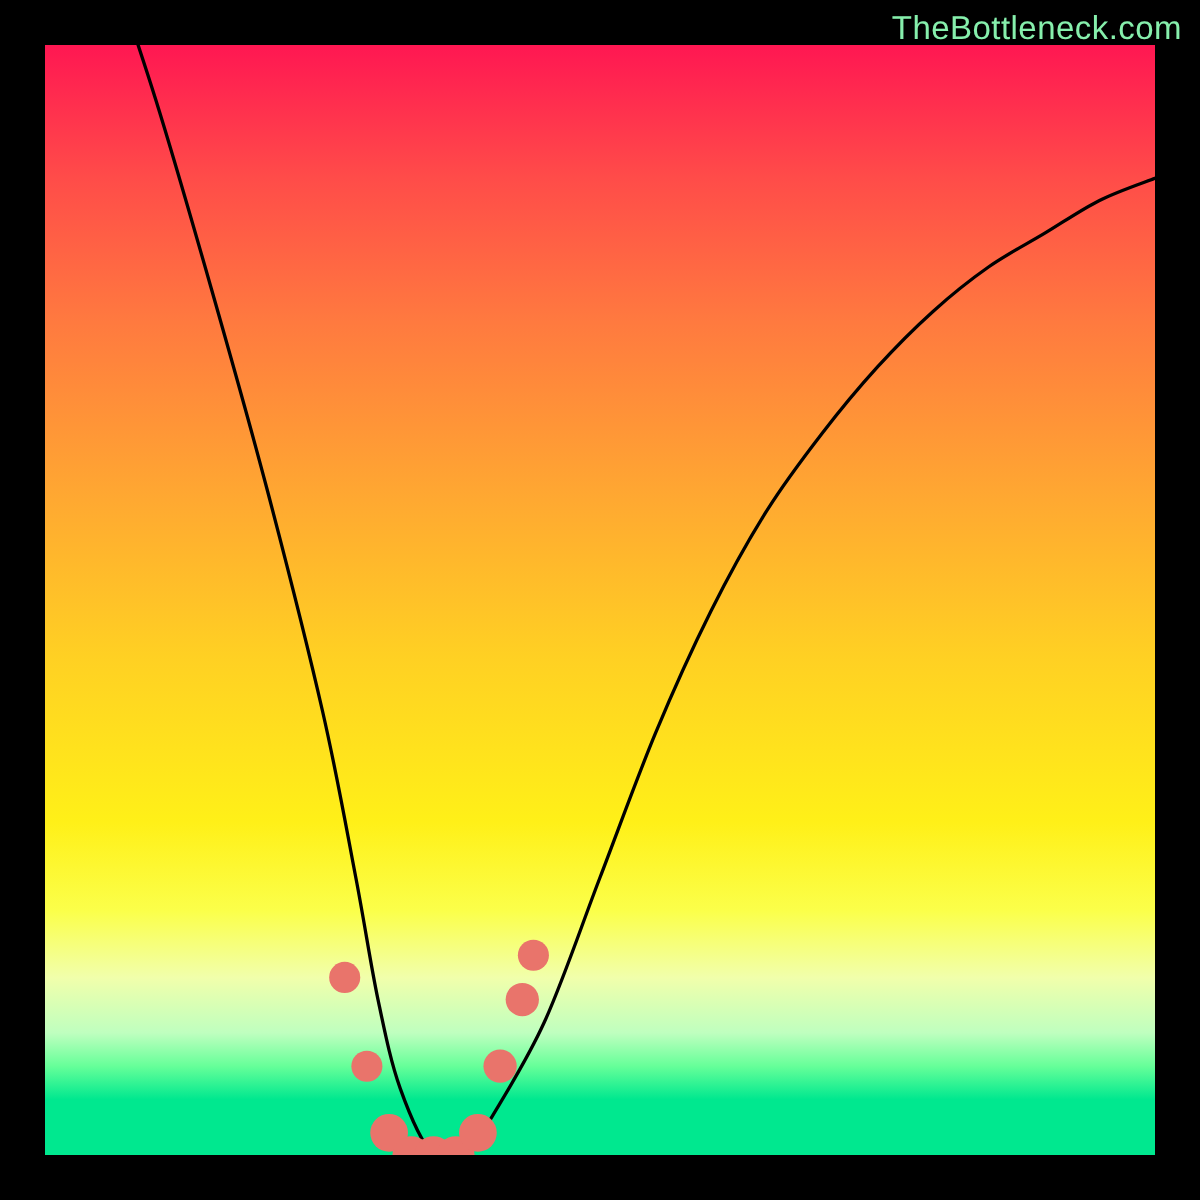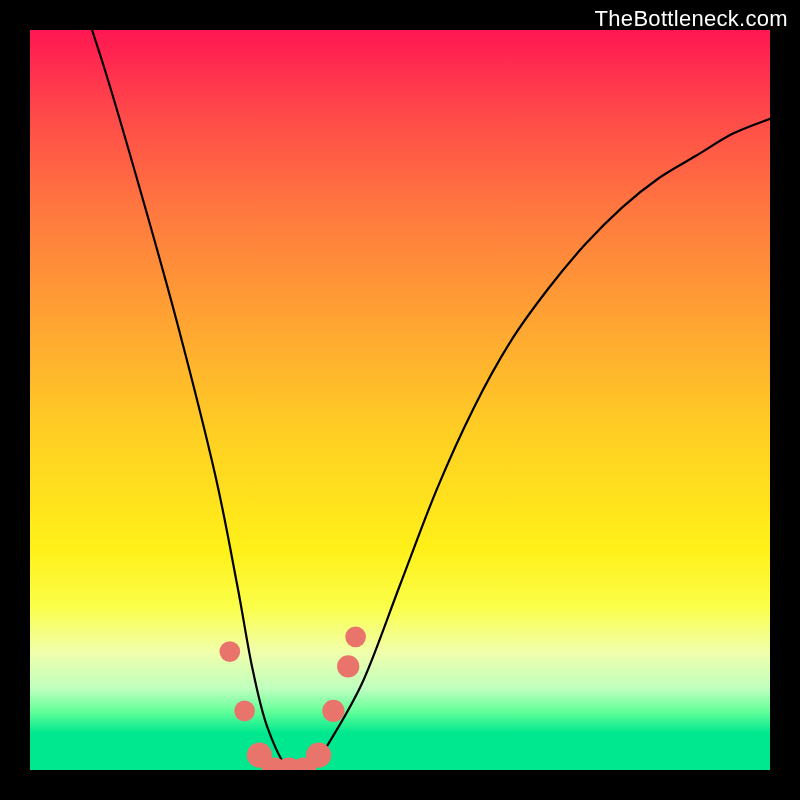--- a/index.html
+++ b/index.html
@@ -30,21 +30,21 @@
       #bfffbf 89%,
       #66ff99 92%,
       #00e88f 95%,
       #00e88f 100%
     );
   }
   .watermark {
     position: absolute;
     top: 6px;
     right: 12px;
-    color: #ffffff;
+    color: #86efac;
     font-size: 22px;
     letter-spacing: 0.3px;
     font-weight: 500;
     user-select: none;
   }
   svg.curve {
     position: absolute;
     left: 0;
     top: 0;
     width: 740px;

